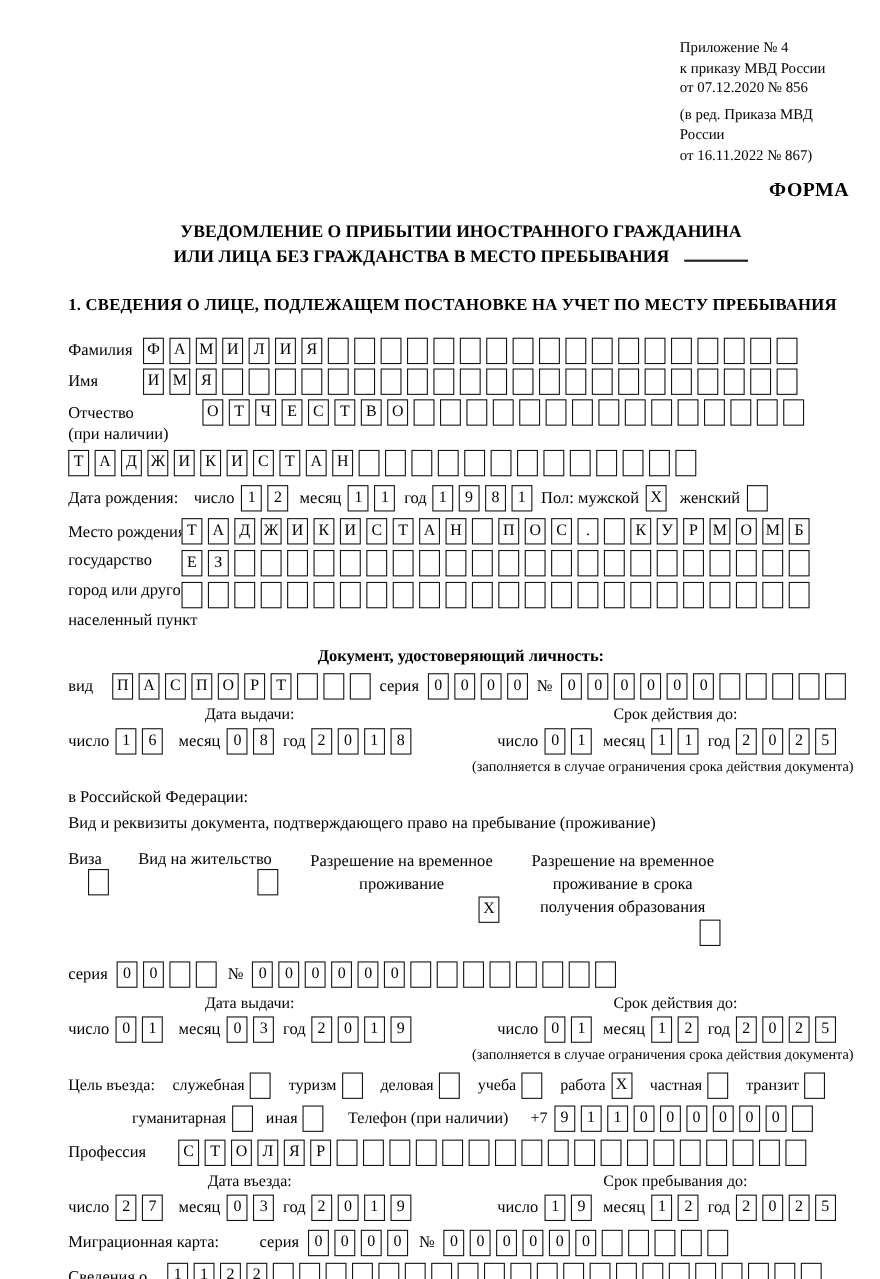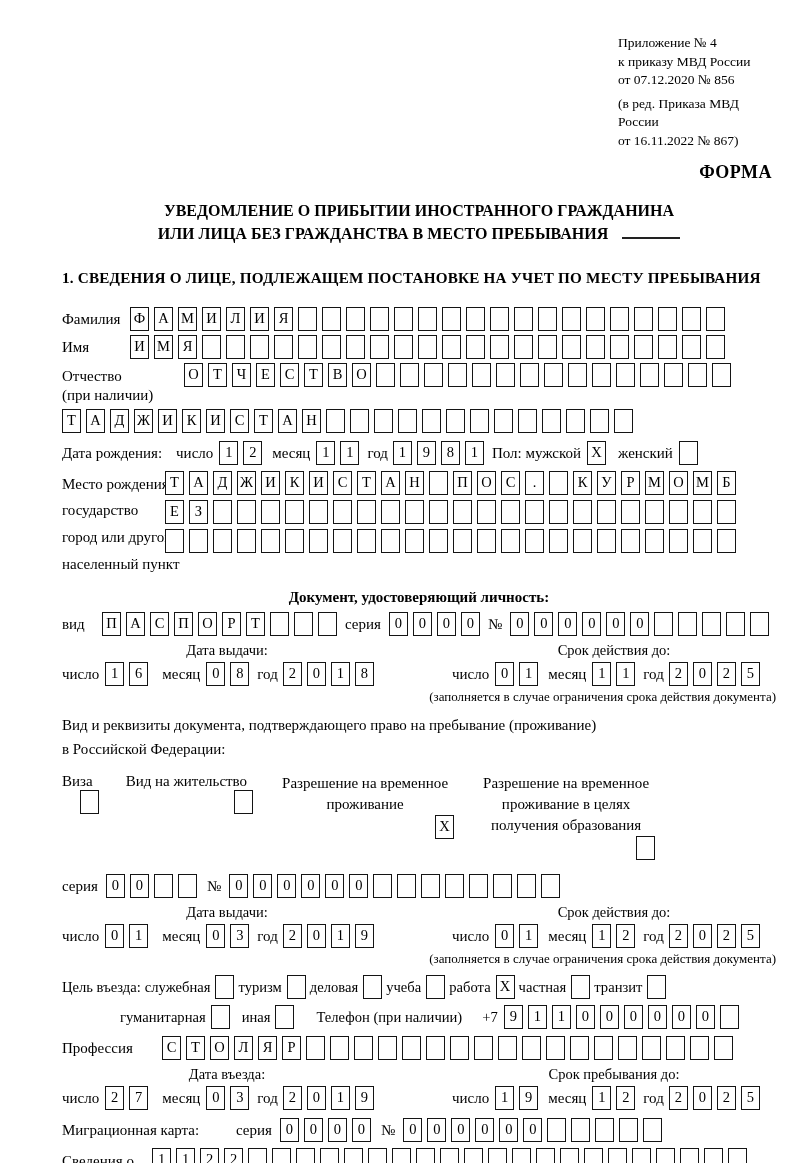--- a/index.html
+++ b/index.html
@@ -46,21 +46,21 @@
 
   .intro { line-height:24px; margin-top:6px; }
 
   .options { display:flex; align-items:flex-start; margin-top:8px; margin-bottom:14px; }
   .opt { display:flex; align-items:flex-end; margin-right:13px;flex-direction:column; }
   .opt .olab { padding-top:4px; margin-right:6px; }
   .opt .center { text-align:center; line-height:21px; }
   .opt .center span { display:block; }
 
   .purposes { display:flex; align-items:flex-start; white-space:nowrap; font-size:14.6px; margin-top:4px; }
-  .pitem { display:flex; align-items:flex-start; margin-left:4px; }
+  .pitem { display:flex; align-items:flex-start; margin-left:16px; }
   .pitem .plab { padding-top:4px; margin-right:5px; }
 
   .phone-line { display:flex; align-items:flex-start; white-space:nowrap; font-size:14.6px; margin-top:6px; margin-left:58px; }
 
   .reps { display:flex; align-items:flex-start; margin-top:6px; }
   .reps .lab2 { width:90px; }
 </style>
 </head>
 <body>
 
@@ -407,22 +407,22 @@
             <span class="cell">0</span>
             <span class="cell">2</span>
             <span class="cell">5</span>
           </span>
       </div>
     </div>
   </div>
   <div class="fill-note">(заполняется в случае ограничения срока действия документа)</div>
 
   <div class="intro">
+    <div>в Российской Федерации:</div>
     <div>Вид и реквизиты документа, подтверждающего право на пребывание (проживание)</div>
-    <div>в Российской Федерации:</div>
   </div>
 
   <div class="options">
     <div class="opt">
       <span class="olab">Виза</span>
       <span class="cells">
           <span class="cell"></span>
         </span>
     </div>
     <div class="opt" style="margin-left:14px;">
@@ -436,21 +436,21 @@
         <span>Разрешение на временное</span>
         <span>проживание</span>
       </span>
       <span class="cells">
           <span class="cell">X</span>
         </span>
     </div>
     <div class="opt" style="margin-left:16px; margin-right:0;">
       <span class="olab center">
         <span>Разрешение на временное</span>
-        <span>проживание в целях</span>
+        <span>проживание в срока</span>
         <span>получения образования</span>
       </span>
       <span class="cells">
           <span class="cell"></span>
         </span>
     </div>
   </div>
 
   <div class="row">
     <span class="lab mr8">серия</span>

